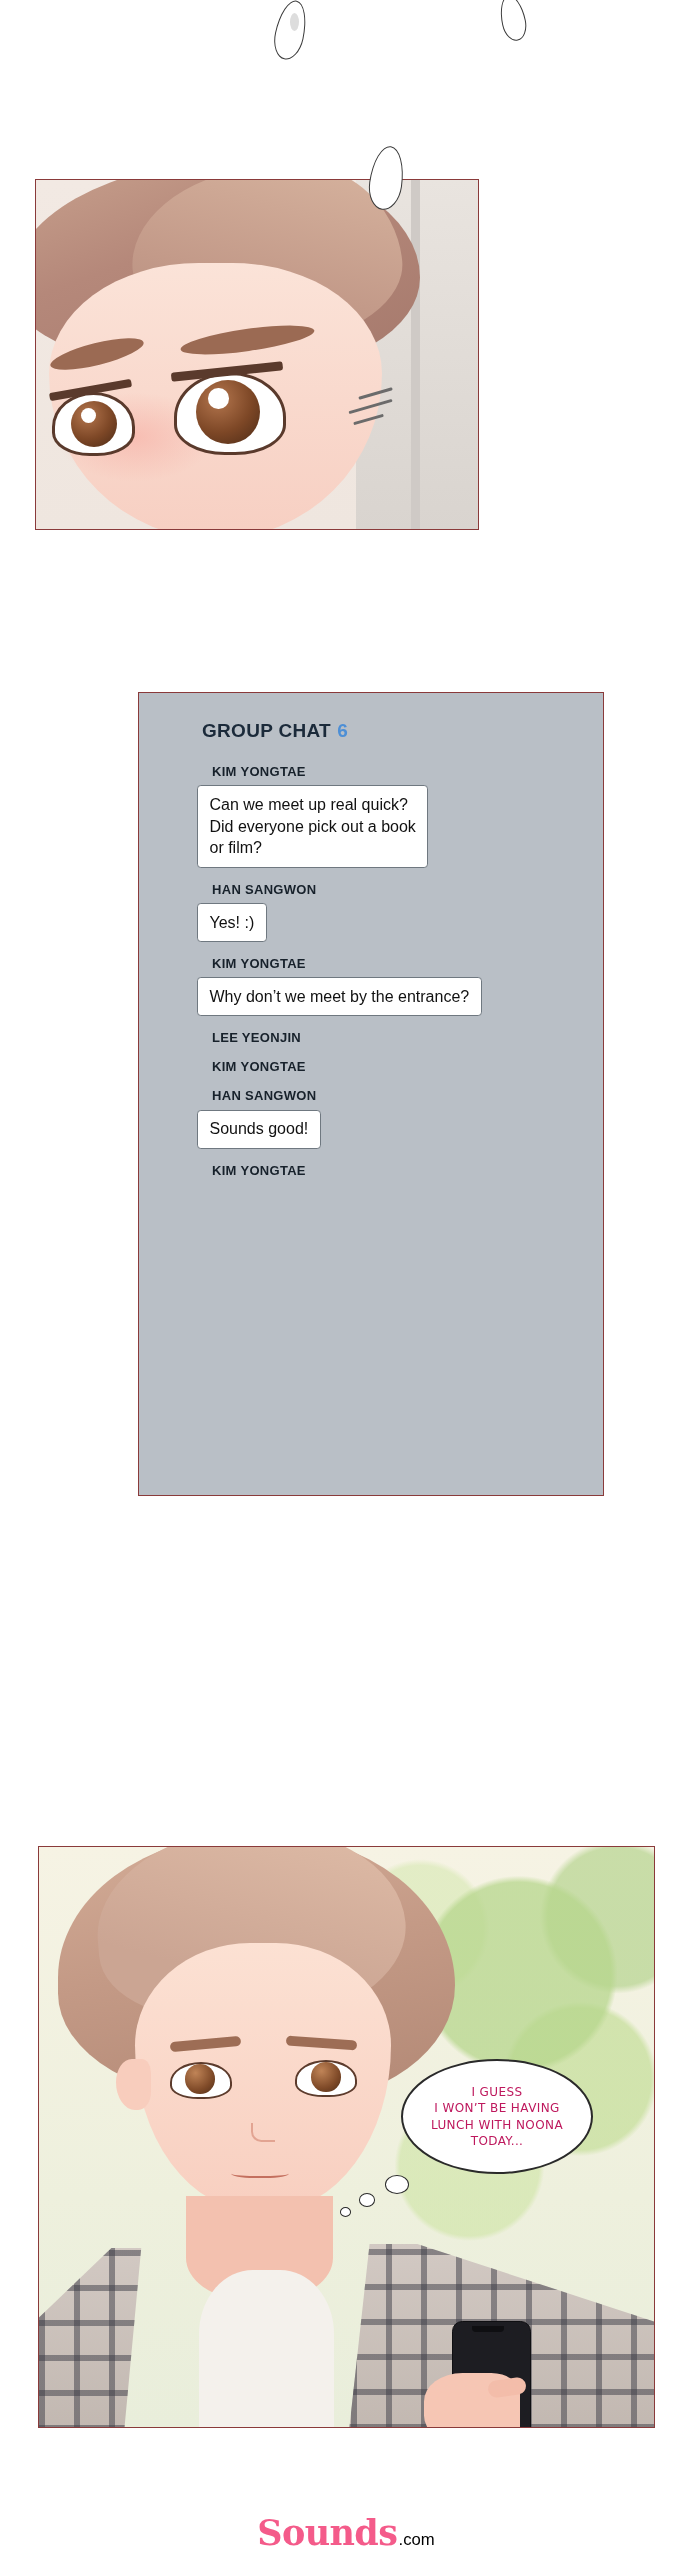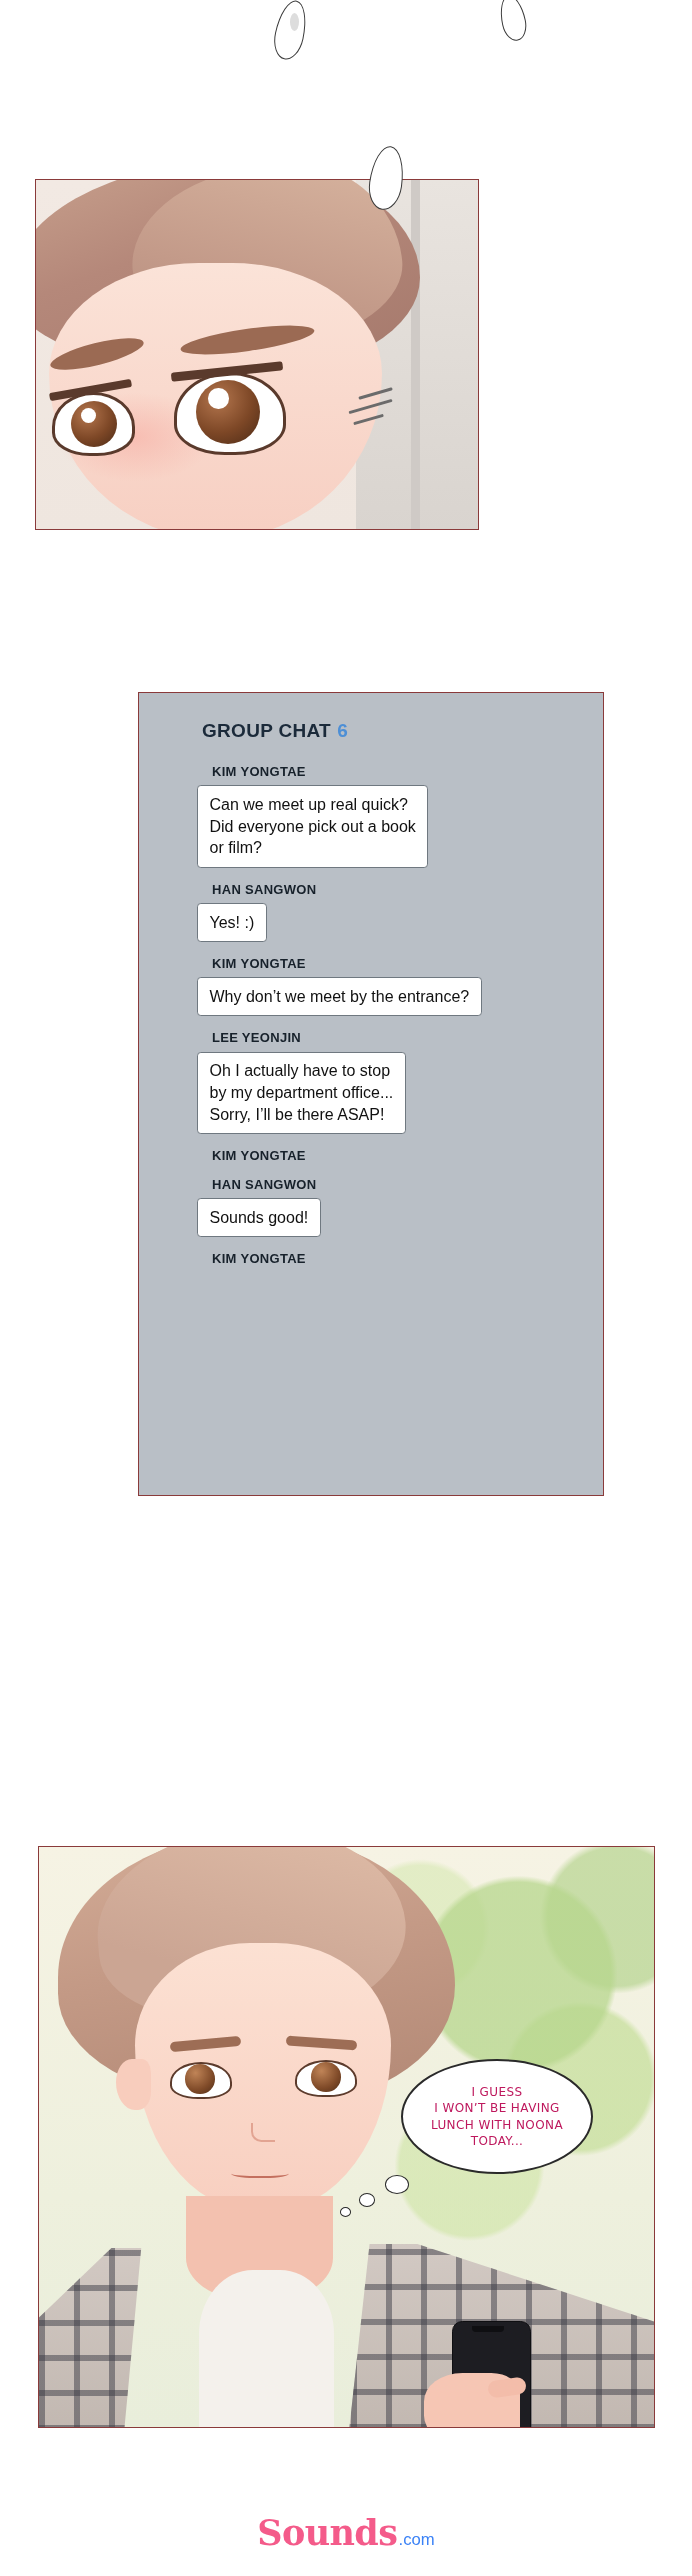--- a/index.html
+++ b/index.html
@@ -361,21 +361,21 @@
     display: inline-block;
     font-family: "DejaVu Serif", serif;
     font-size: 35px;
     font-weight: bold;
     color: #f45b8a;
     letter-spacing: -0.6px;
   }
   .logo .dom {
     font-family: "Liberation Sans", sans-serif;
     font-size: 16.7px;
-    color: #3b82f6;
+    color: #000000;
     font-weight: normal;
     letter-spacing: 0;
     margin-left: 1.3px;
   }
 </style>
 </head>
 <body>
 
 <div class="page">
 
@@ -425,23 +425,20 @@
       <div class="msg-bubble">Yes! :)</div>
     </div>
 
     <div class="msg-block">
       <div class="msg-name">KIM YONGTAE</div>
       <div class="msg-bubble">Why don’t we meet by the entrance?</div>
     </div>
 
     <div class="msg-block">
       <div class="msg-name">LEE YEONJIN</div>
-      <div class="msg-bubble">Oh I actually have to stop
-by my department office...
-Sorry, I’ll be there ASAP!</div>
     </div>
 
     <div class="msg-block">
       <div class="msg-name">KIM YONGTAE</div>
     </div>
 
     <div class="msg-block">
       <div class="msg-name">HAN SANGWON</div>
       <div class="msg-bubble">Sounds good!</div>
     </div>

